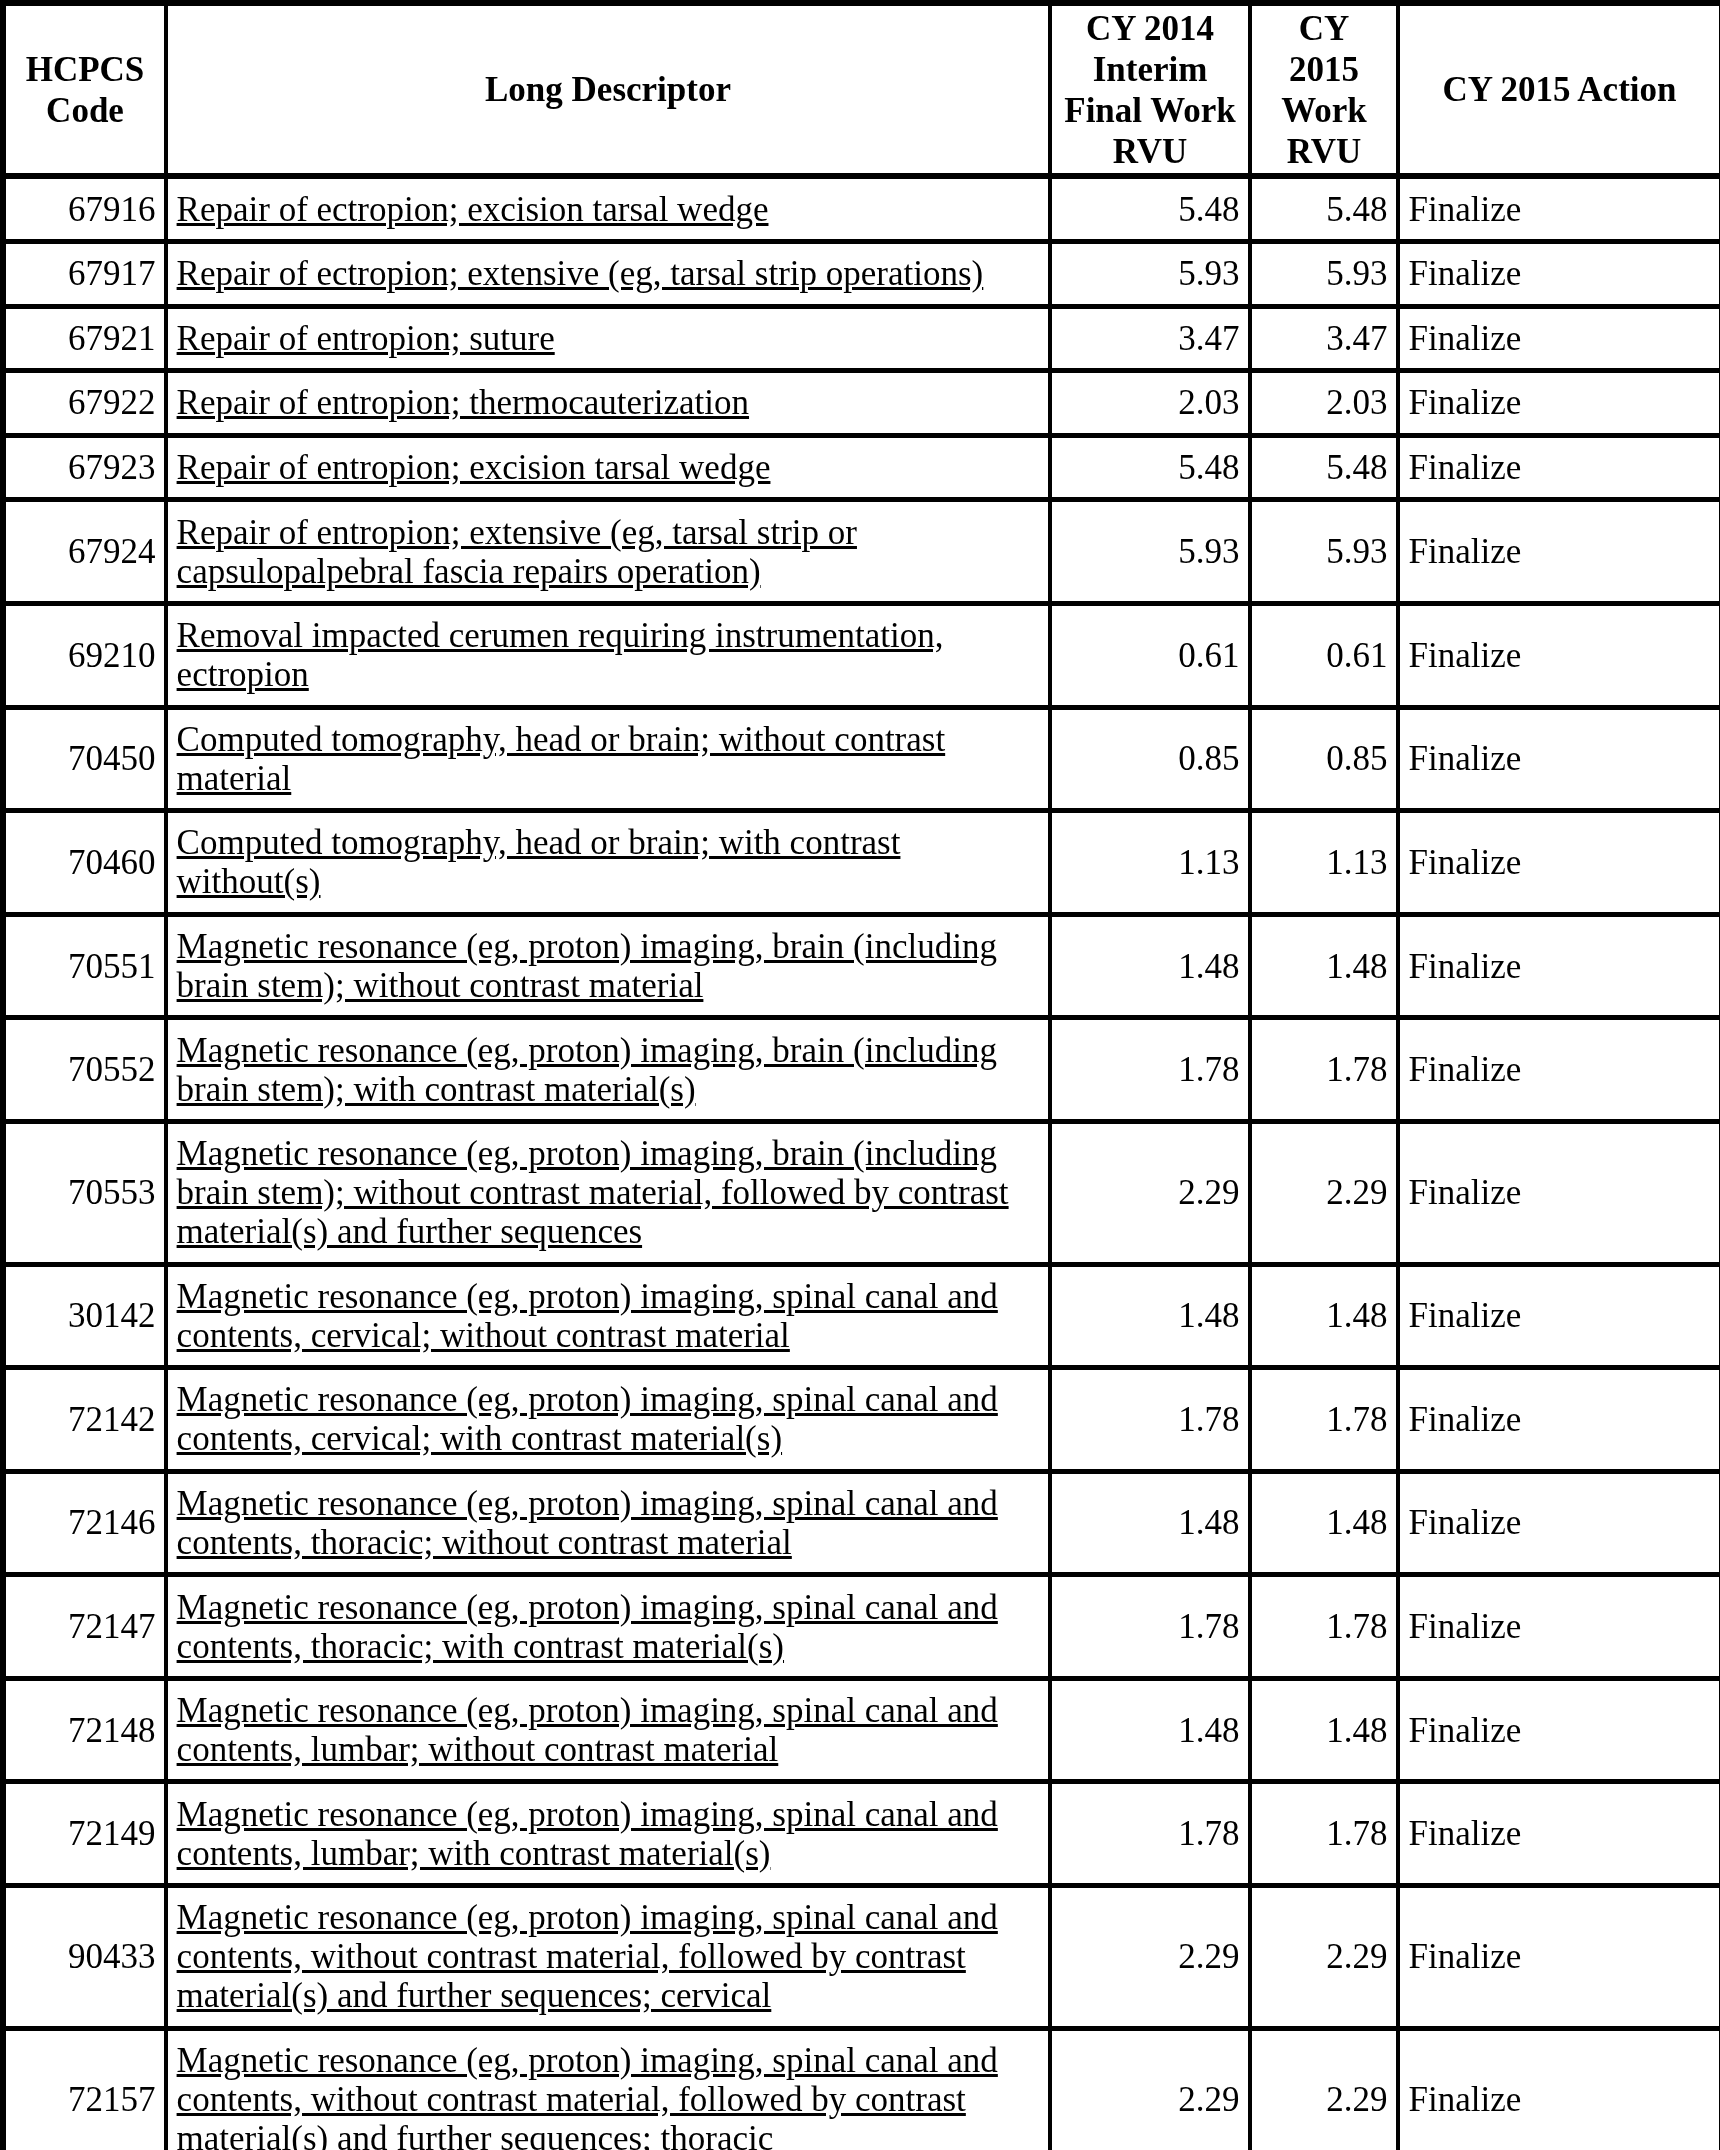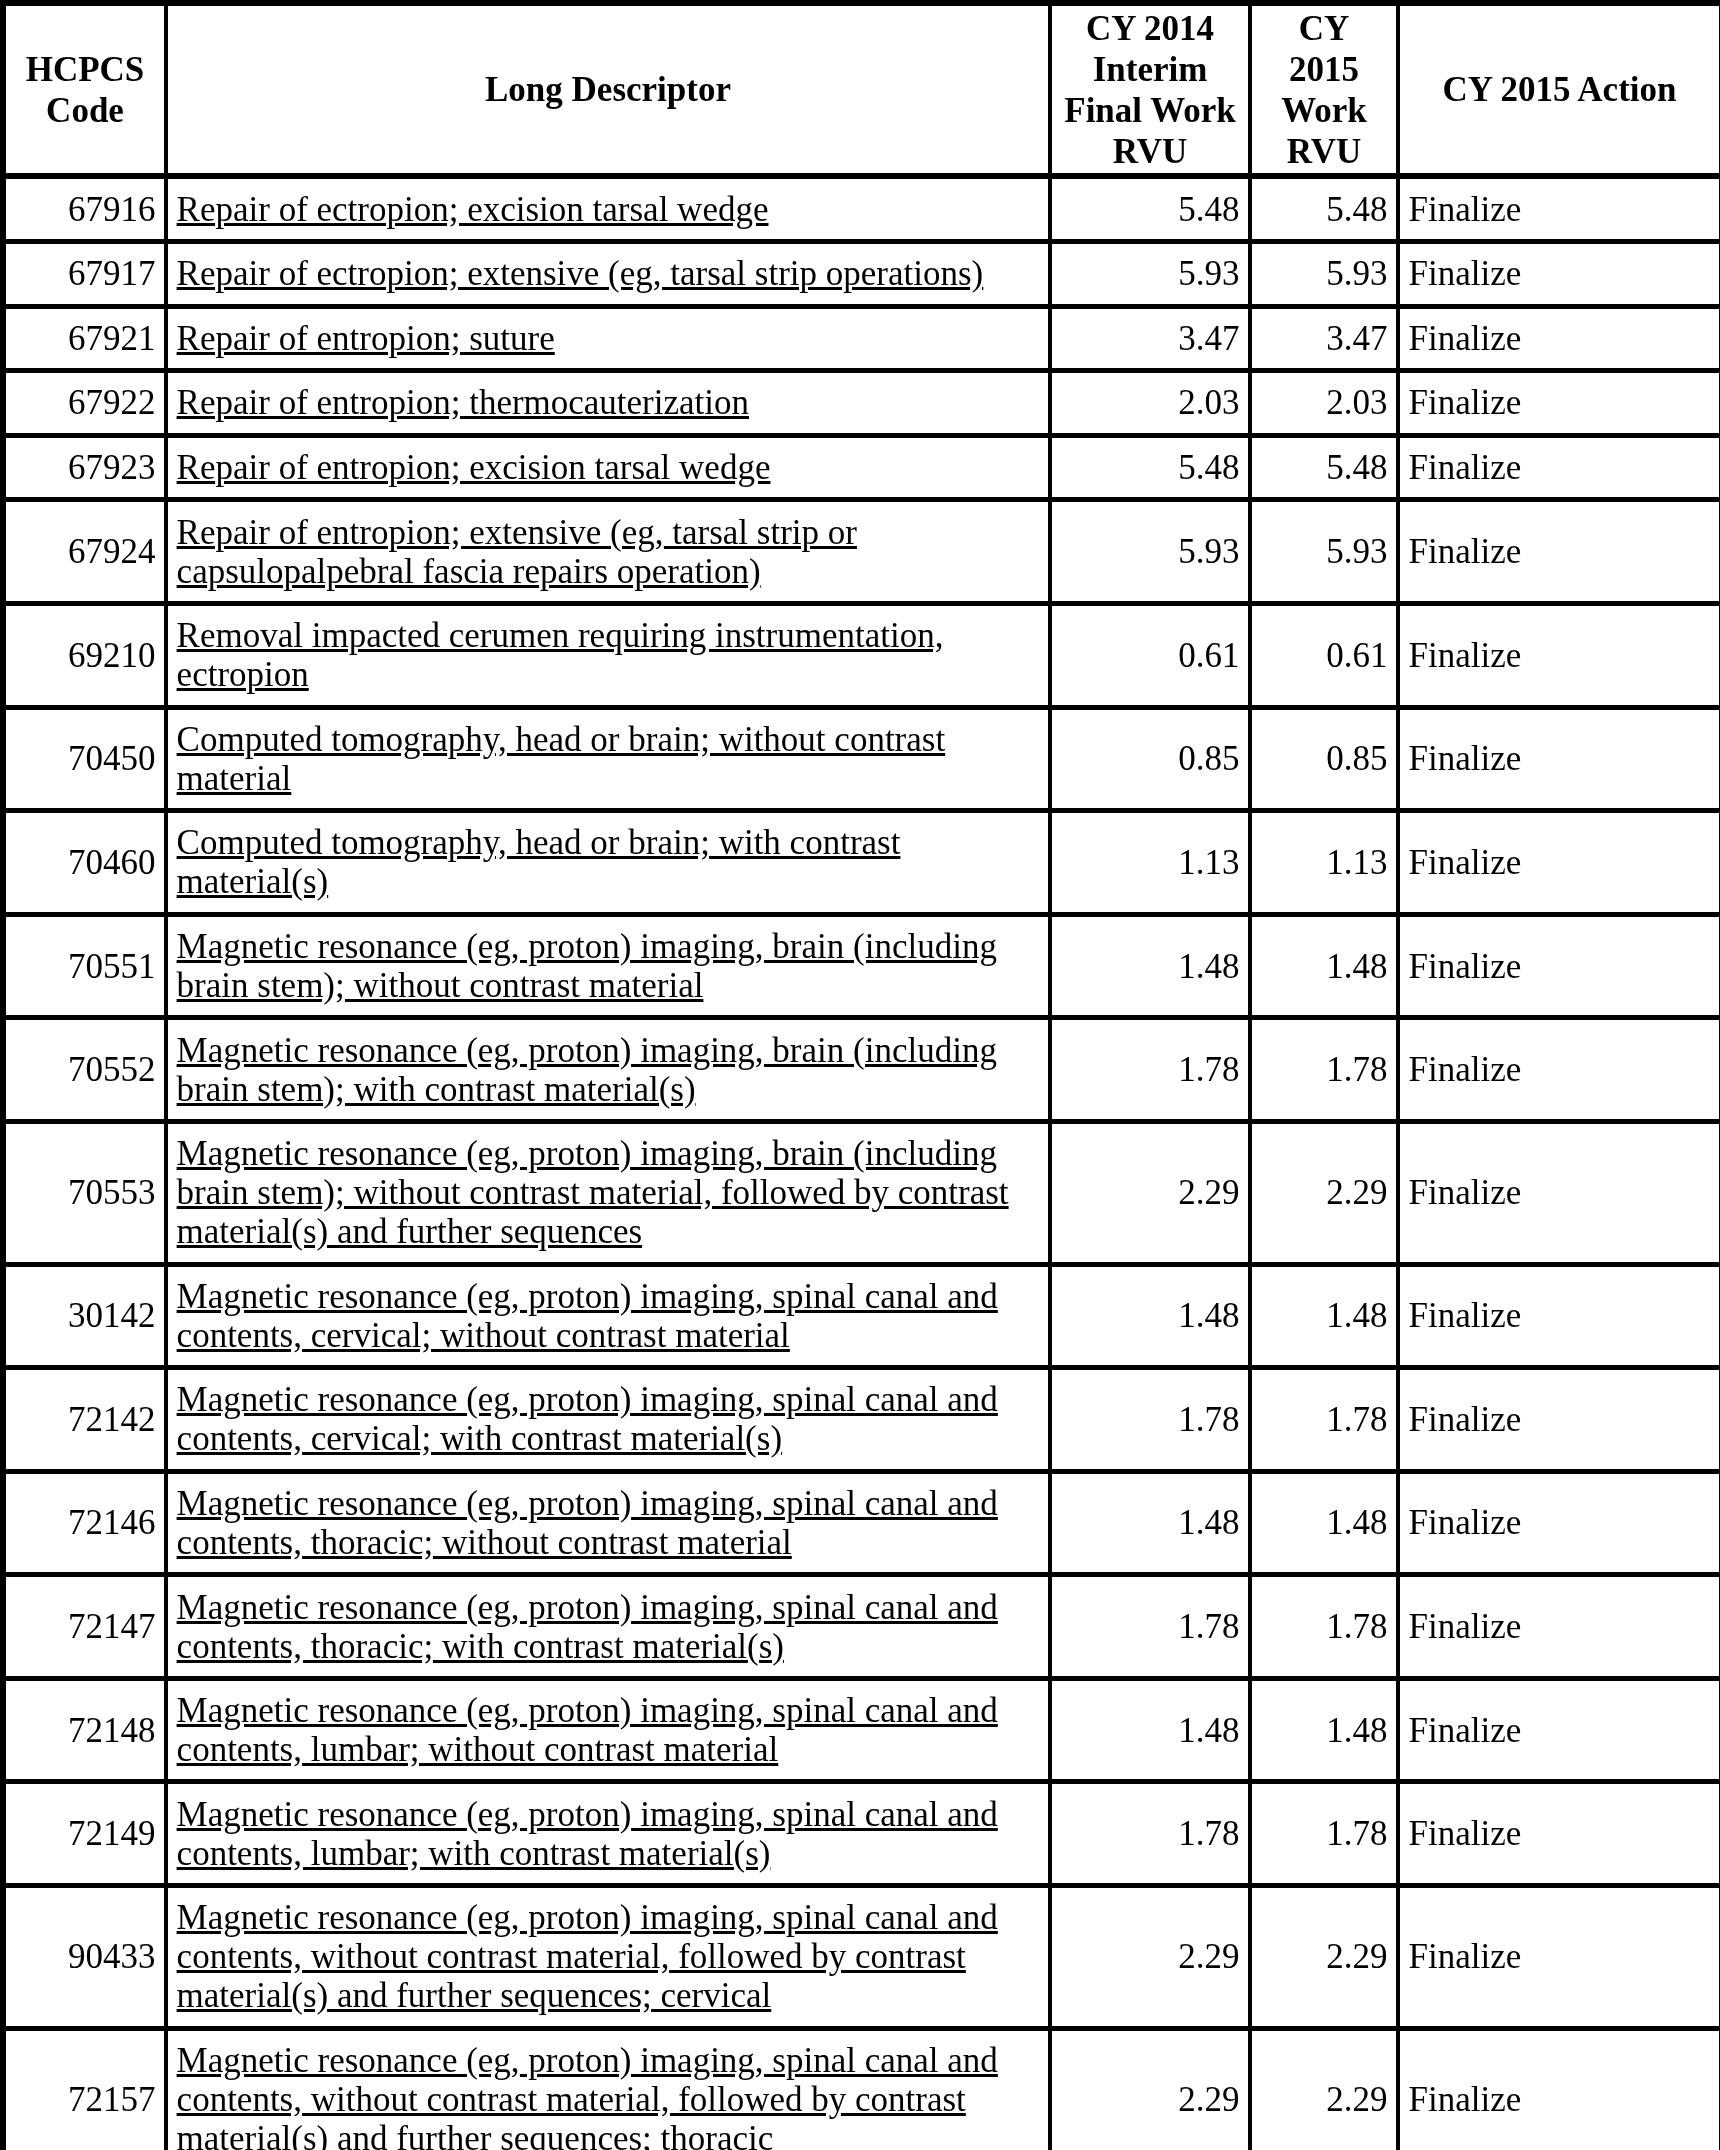--- a/index.html
+++ b/index.html
@@ -145,21 +145,21 @@
         </tr>
         <tr>
           <td class="cell-code">70450</td>
           <td class="cell-desc">Computed tomography, head or brain; without contrast material</td>
           <td class="cell-rvu">0.85</td>
           <td class="cell-rvu">0.85</td>
           <td class="cell-action">Finalize</td>
         </tr>
         <tr>
           <td class="cell-code">70460</td>
-          <td class="cell-desc">Computed tomography, head or brain; with contrast material(s)</td>
+          <td class="cell-desc">Computed tomography, head or brain; with contrast without(s)</td>
           <td class="cell-rvu">1.13</td>
           <td class="cell-rvu">1.13</td>
           <td class="cell-action">Finalize</td>
         </tr>
         <tr>
           <td class="cell-code">70551</td>
           <td class="cell-desc">Magnetic resonance (eg, proton) imaging, brain (including brain stem); without contrast material</td>
           <td class="cell-rvu">1.48</td>
           <td class="cell-rvu">1.48</td>
           <td class="cell-action">Finalize</td>

